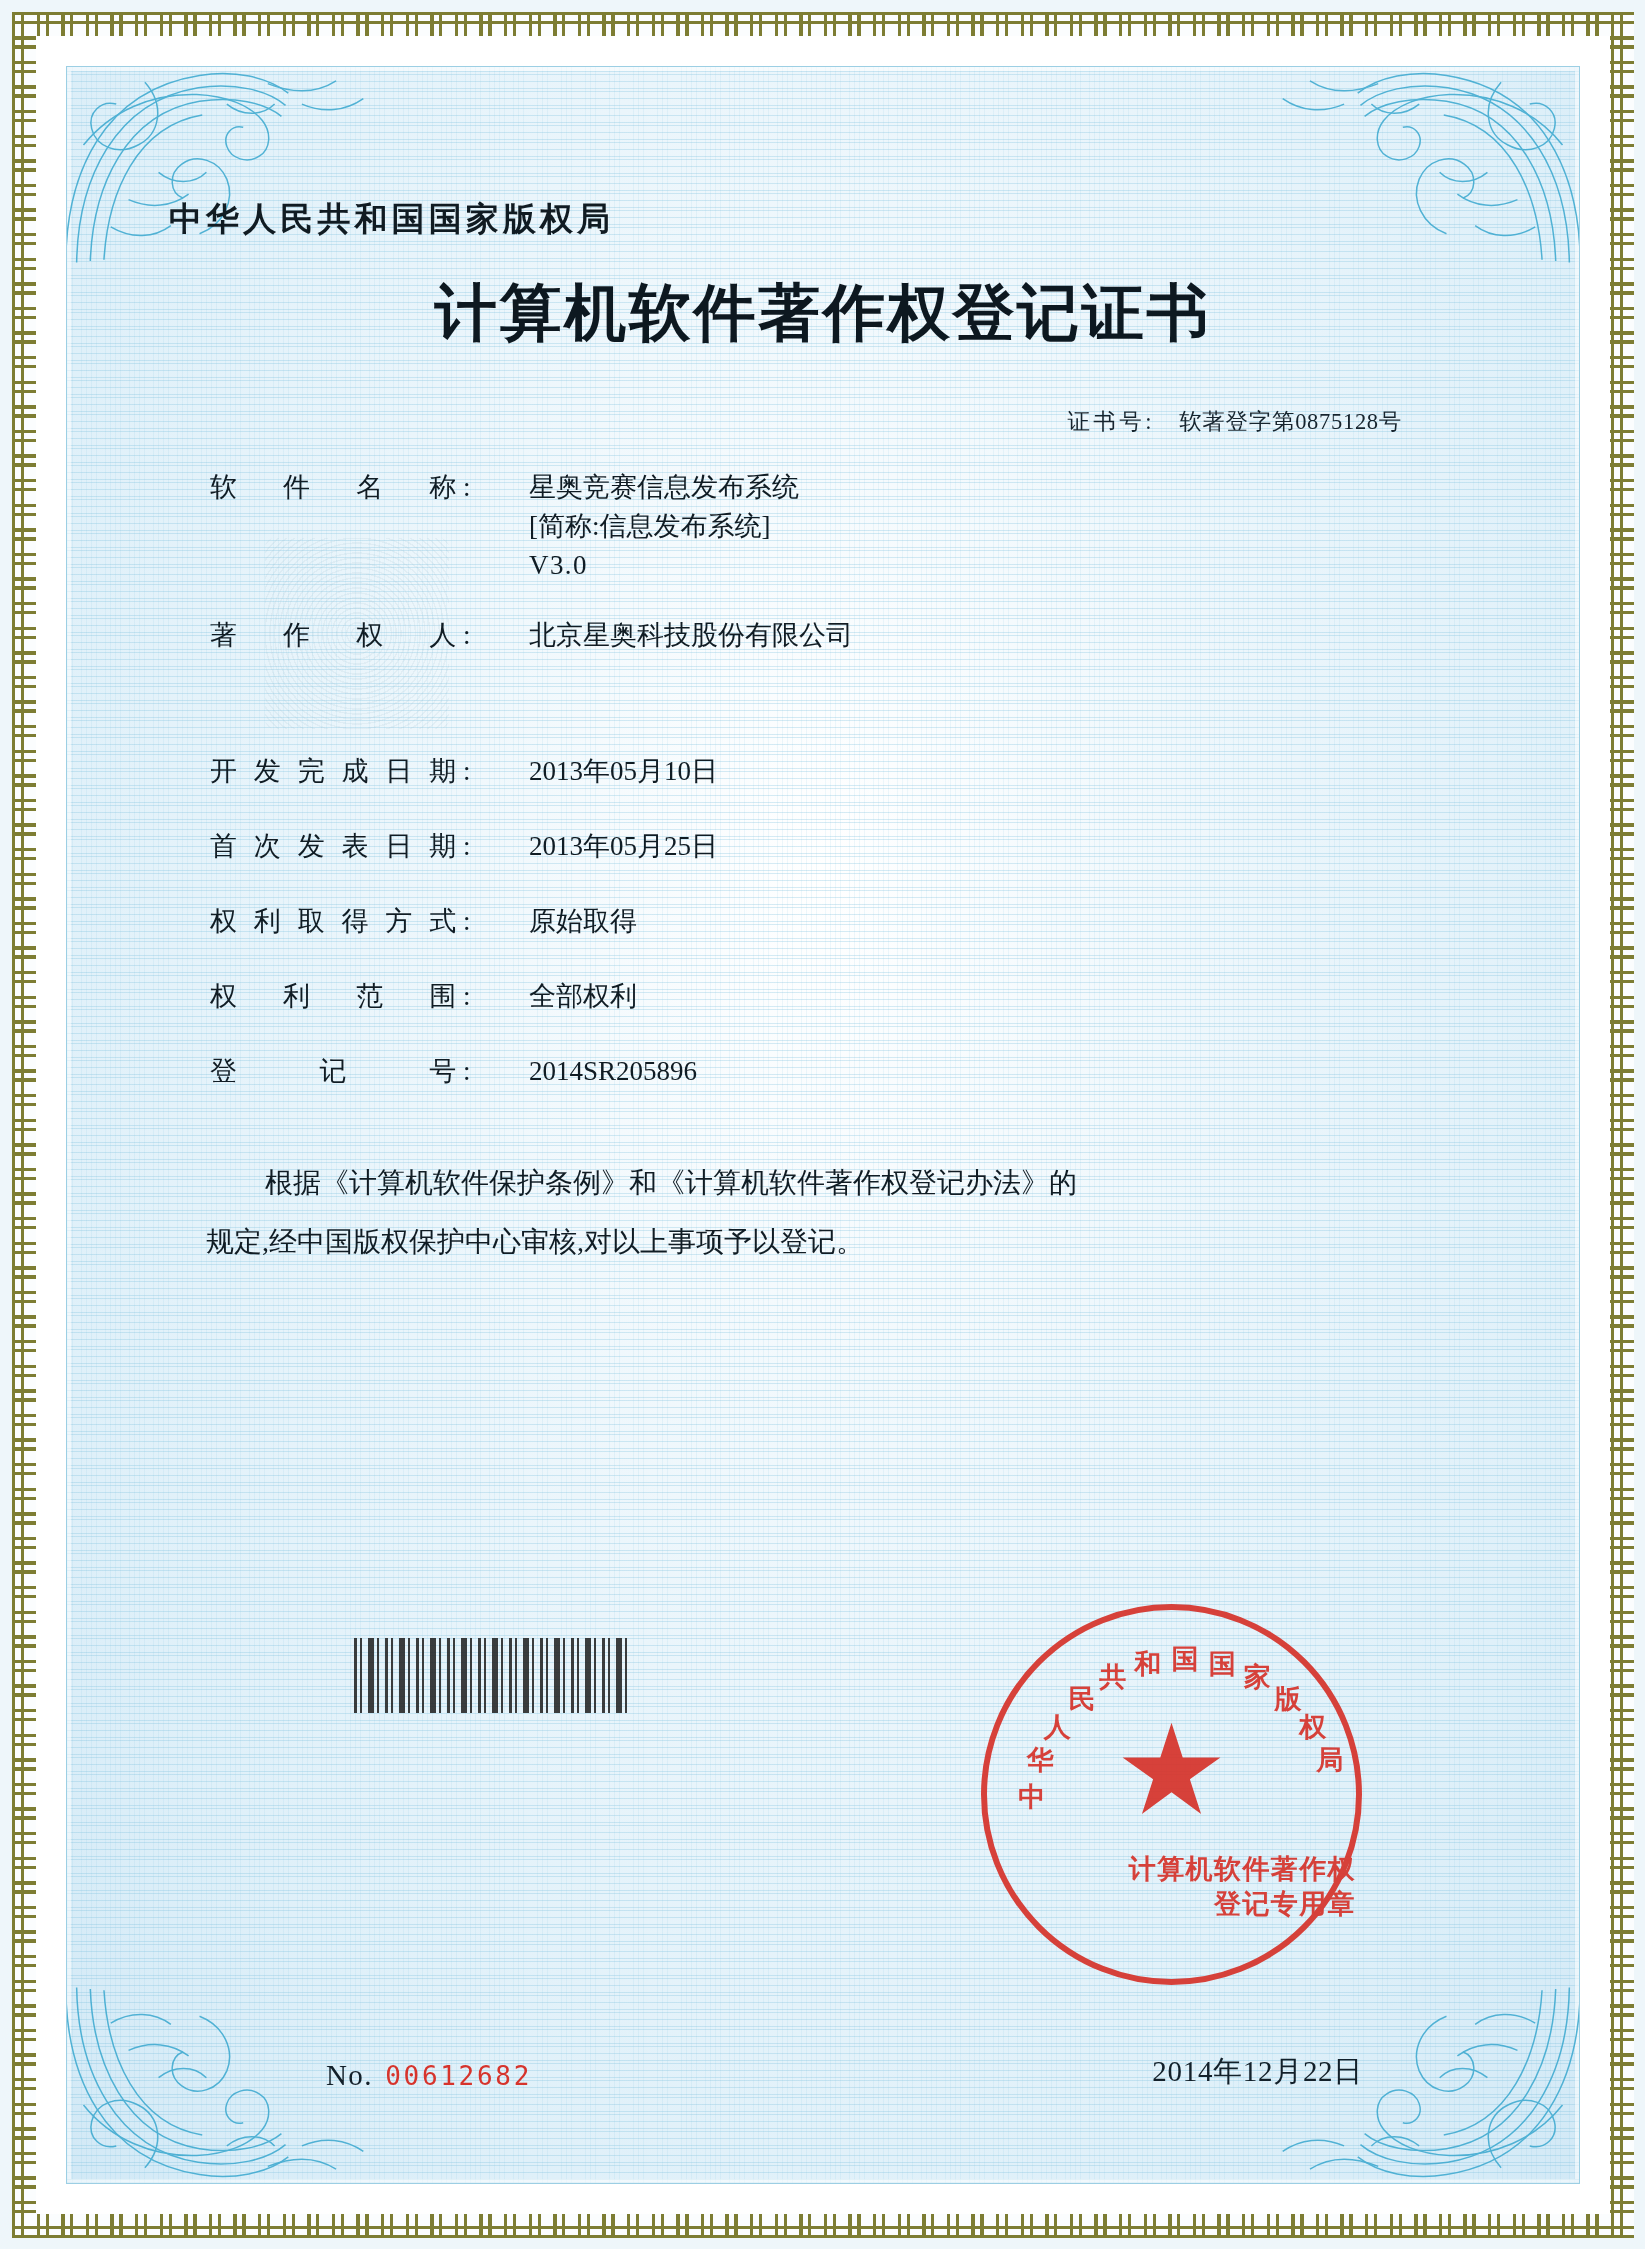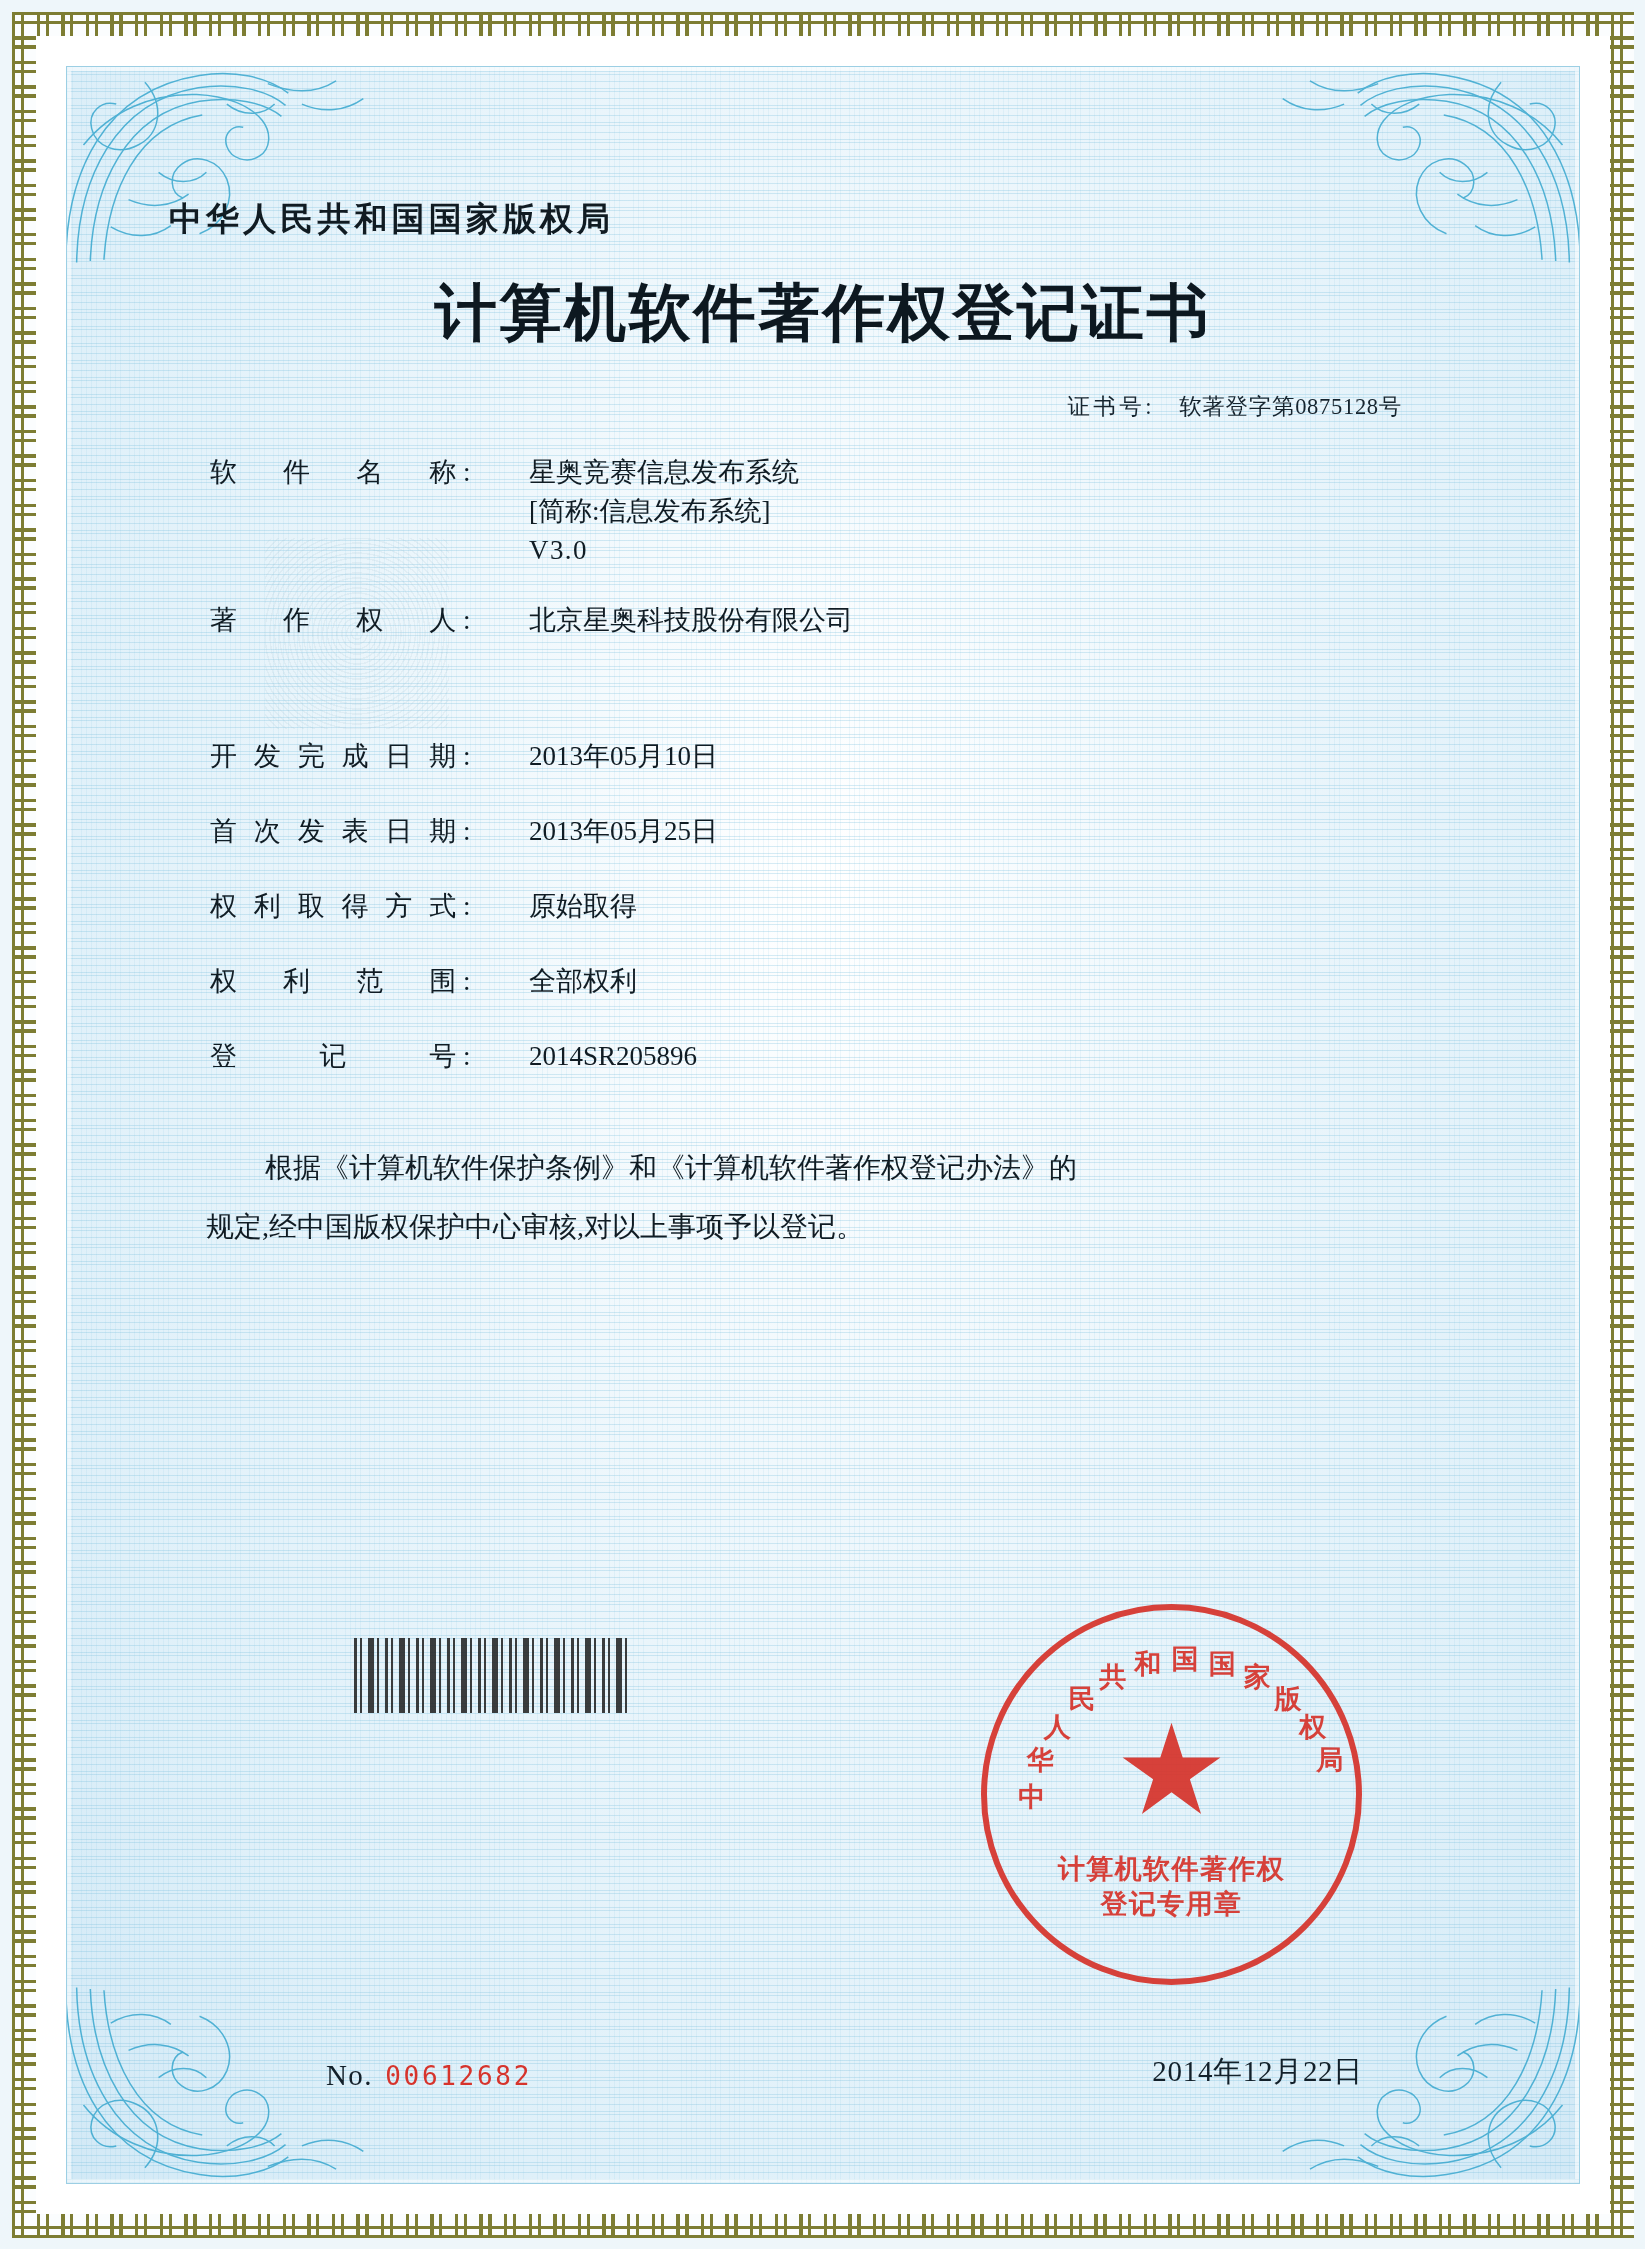--- a/index.html
+++ b/index.html
@@ -116,21 +116,21 @@
     text-align: center;
     font-size: 62px;
     letter-spacing: 2.7px;
     font-weight: 700;
     margin-top: 29px;
     color: #0d1820;
     font-family: "DejaVu Serif", "Liberation Serif", serif;
   }
 
   .cert-no-row {
-    margin-top: 36px;
+    margin-top: 51px;
     text-align: right;
     padding-right: 75px;
     font-size: 22.5px;
     letter-spacing: 0.7px;
     color: #16242e;
   }
   .cert-no-row .lbl { letter-spacing: 3.4px; }
   .cert-no-row .val { margin-left: 18px; }
 
   .field {
@@ -231,21 +231,21 @@
     transform: translate(-50%, -50%);
     width: 102px;
     height: 99px;
     background: #d6342c;
     clip-path: polygon(50% 0%, 61% 35%, 98% 35%, 68% 57%, 79% 92%, 50% 70%, 21% 92%, 32% 57%, 2% 35%, 39% 35%);
   }
   .seal .seal-line1, .seal .seal-line2 {
     position: absolute;
     left: 0;
     width: 100%;
-    text-align: center;
+    text-align: right;
     font-size: 27px;
     font-weight: 700;
     letter-spacing: 1.4px;
     font-family: "DejaVu Serif", "Liberation Serif", serif;
   }
   .seal .seal-line1 { top: 241px; }
   .seal .seal-line2 { top: 276px; }
 
   
   .footer {

